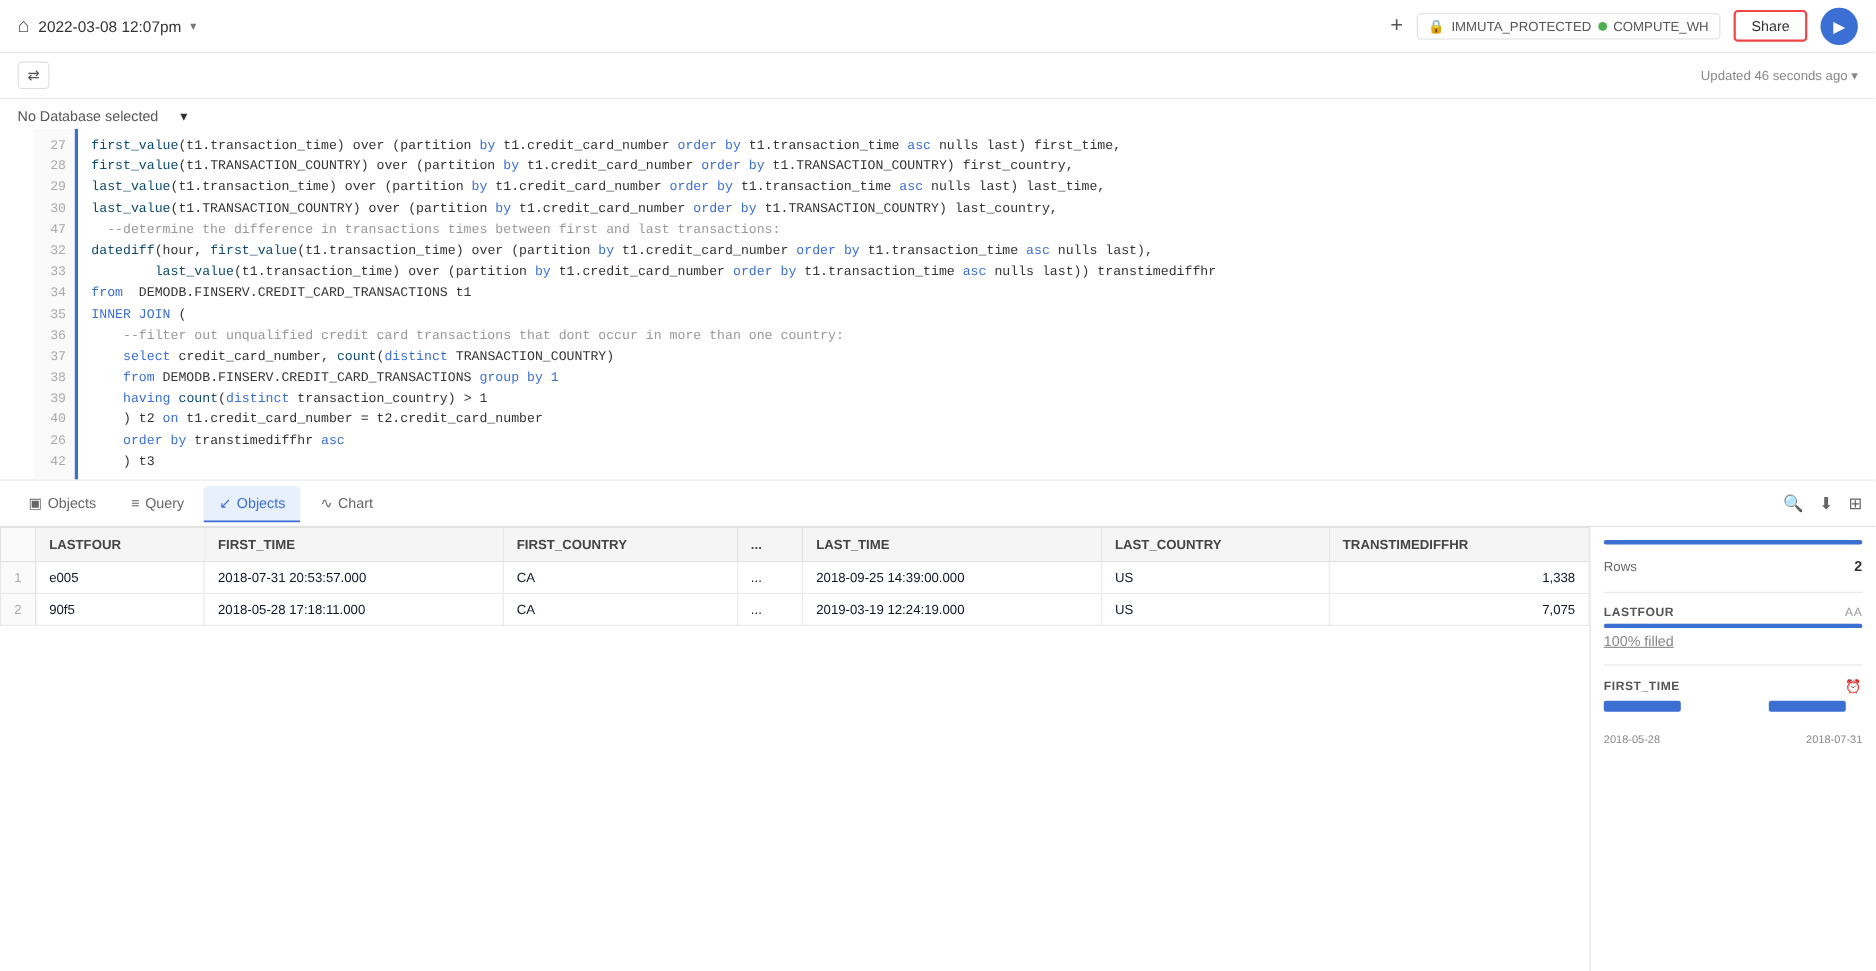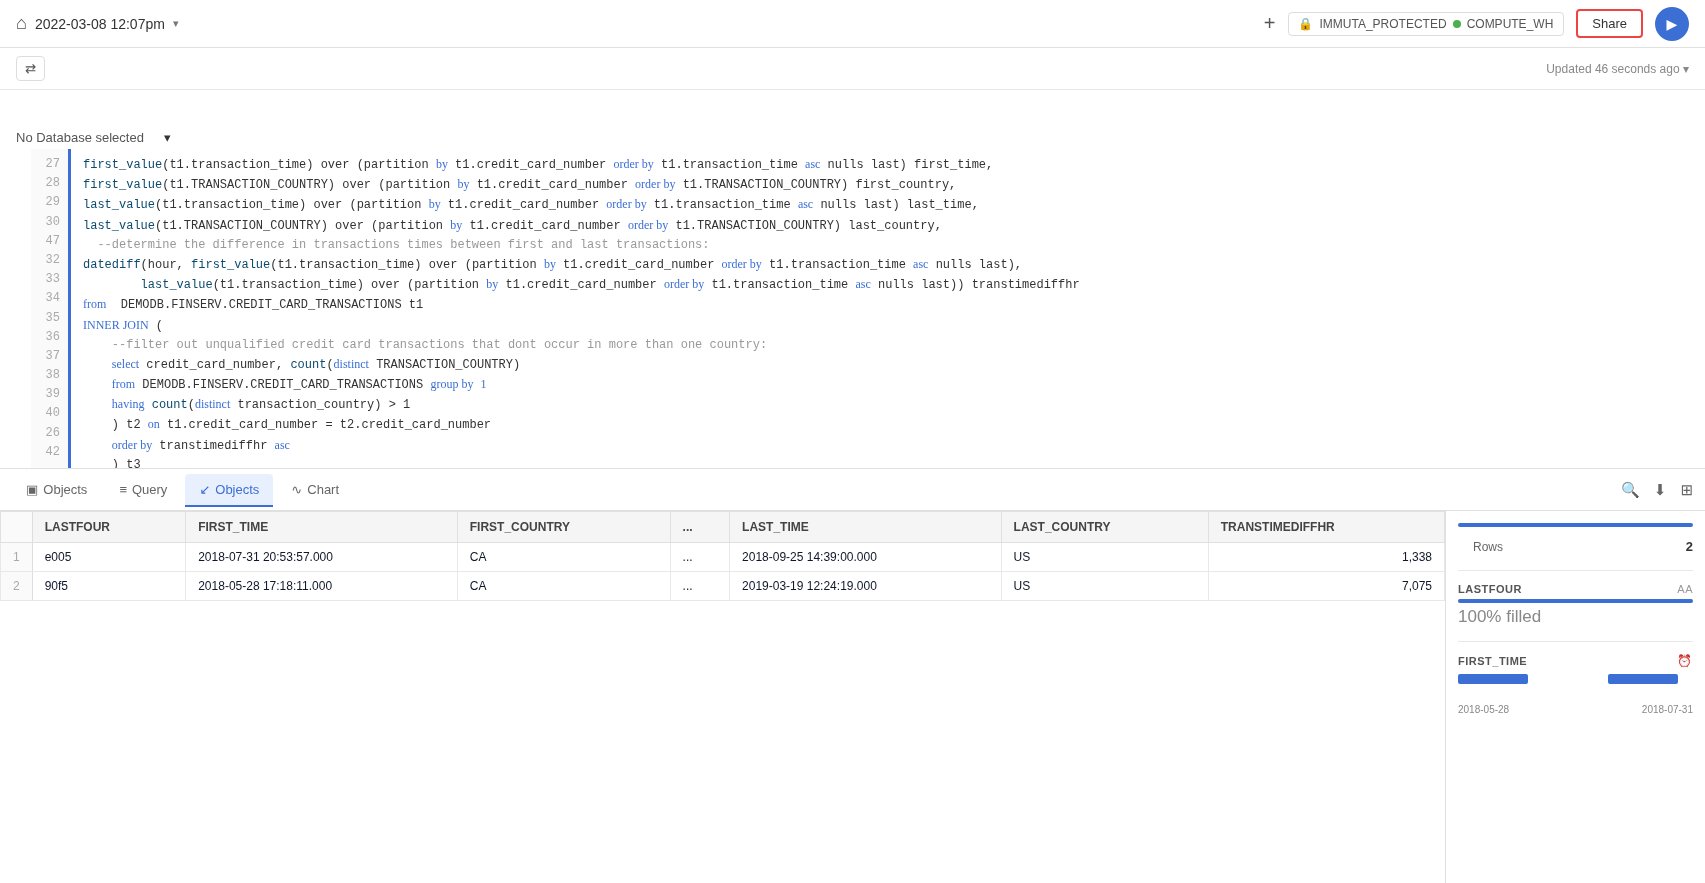--- a/index.html
+++ b/index.html
@@ -33,21 +33,21 @@
     
     .toolbar {
       display: flex; align-items: center; justify-content: space-between;
       padding: 6px 16px; border-bottom: 1px solid #e8e8e8; height: 42px;
     }
     .filter-btn { background: none; border: 1px solid #ddd; border-radius: 4px; padding: 4px 8px; cursor: pointer; color: #555; }
     .updated-text { font-size: 12px; color: #888; }
 
     
     .db-selector {
-      padding: 8px 16px 4px 16px; display: flex; align-items: center; gap: 20px; margin-top: 32px;
+      padding: 8px 16px 4px 16px; display: flex; align-items: center; gap: 20px;
     }
     .db-selector-label { font-size: 13px; color: #555; }
 
     
     .editor-container {
       display: flex; background: #fff; border-bottom: 1px solid #e0e0e0;
       height: 320px; overflow: hidden;
     }
     .line-numbers {
       width: 40px; padding: 6px 0; background: #fafafa; text-align: right;
@@ -55,21 +55,21 @@
       border-right: 3px solid #3b6fd4; user-select: none; line-height: 1.6;
       padding-right: 8px;
       margin-left: 31px;
     }
     .line-numbers div { height: 19.2px; }
     .code-area {
       flex: 1; padding: 6px 12px; font-family: 'Courier New', monospace;
       font-size: 12px; line-height: 1.6; overflow-x: auto; white-space: pre;
       background: #fff;
     }
-    .kw { color: #3b6fd4; font-family: Liberation Serif, serif; }
+    .kw { color: #3b6fd4; }
     .fn { color: #0c4a6e; }
     .comment { color: #999; }
 
     
     .tabs-bar {
       display: flex; align-items: center; justify-content: space-between;
       padding: 0 12px; border-bottom: 1px solid #e0e0e0; height: 42px; background: #fff;
     }
     .tabs-left { display: flex; align-items: center; gap: 4px; }
     .tab-btn {
@@ -92,28 +92,28 @@
     }
     td { border: 1px solid #e8e8e8; padding: 7px 12px; font-size: 12px; color: #0f172a; }
     .row-num { width: 30px; text-align: center; color: #aaa; background: #fafafa; border-right: 1px solid #ddd; }
     .num-cell { text-align: right; }
 
     
     .sidebar {
       width: 260px; border-left: 1px solid #e0e0e0; padding: 12px;
       overflow-y: auto; background: #fff;
     }
-    .sidebar-stat { display: flex; justify-content: space-between; align-items: center; margin-bottom: 16px; margin-left: 15px; }
+    .sidebar-stat { display: flex; justify-content: space-between; align-items: center; margin-bottom: 16px; }
     .sidebar-stat-label { font-size: 12px; color: #666; }
     .sidebar-stat-value { font-size: 13px; font-weight: 600; color: #333; }
     .sidebar-col-title { font-size: 11px; font-weight: 700; color: #555; text-transform: uppercase; letter-spacing: 0.5px; margin-bottom: 4px; }
     .sidebar-col-type { float: right; font-size: 11px; color: #999; font-weight: 400; }
     .fill-bar-container { background: #e0e0e0; border-radius: 2px; height: 4px; margin-bottom: 4px; }
     .fill-bar { background: #3b6fd4; height: 4px; border-radius: 2px; }
-    .fill-label { font-size: 17px; color: #888; margin-bottom: 14px; }
+    .fill-label { font-size: 13px; color: #888; margin-bottom: 14px; text-decoration: underline; }
     .sidebar-divider { border: none; border-top: 1px solid #e8e8e8; margin: 12px 0; }
     .time-bar-container { display: flex; gap: 80px; margin-top: 6px; }
     .time-bar { background: #3b6fd4; height: 10px; border-radius: 2px; width: 70px; }
     .time-labels { display: flex; justify-content: space-between; font-size: 10px; color: #888; margin-top: 20px; }
     .col-icon { color: #aaa; font-size: 12px; }
   </style>
 </head>
 <body>
 
 <div class="header">

